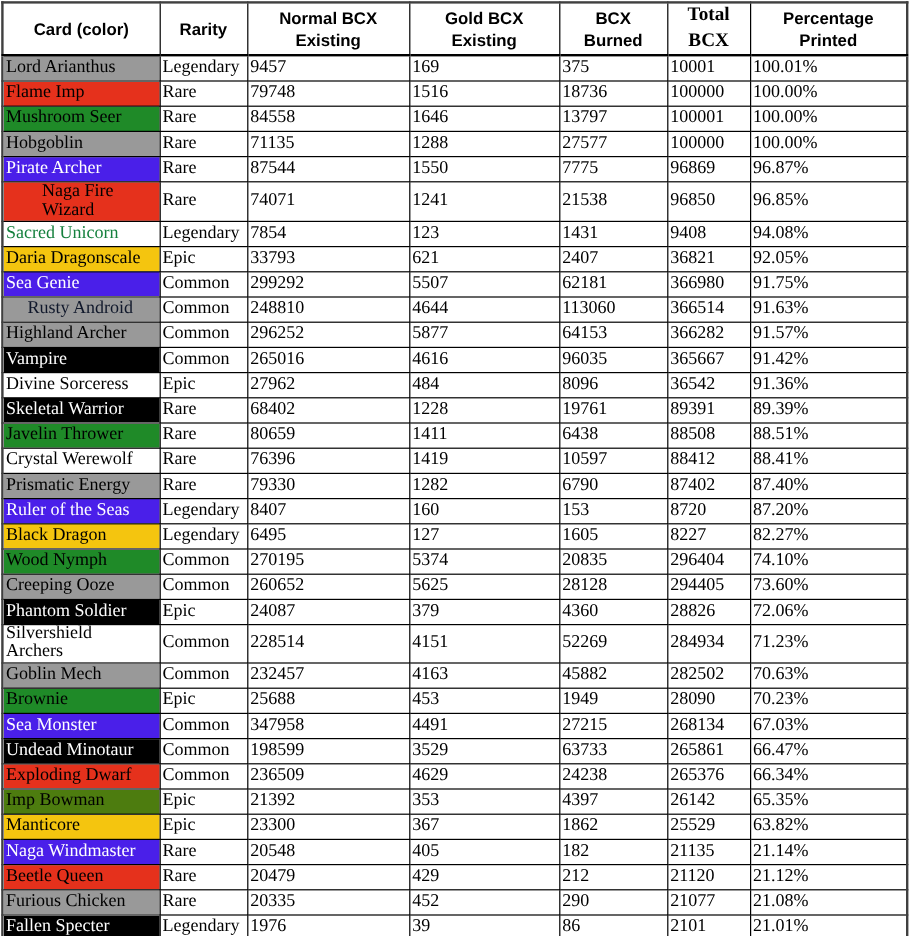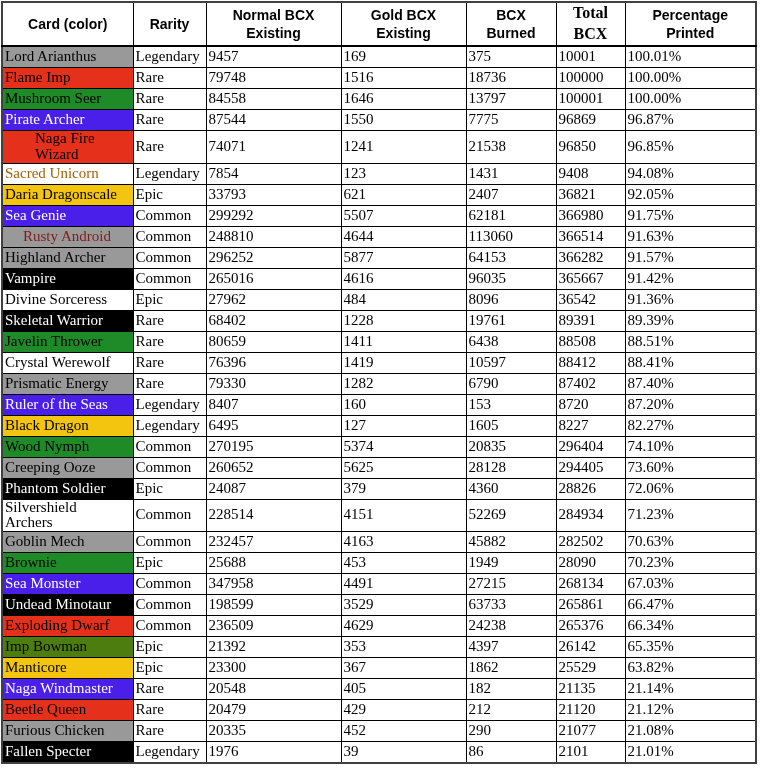--- a/index.html
+++ b/index.html
@@ -98,39 +98,48 @@
       <tr>
         <td style="background-color: rgb(31, 138, 40); color: rgb(0, 0, 0);">Mushroom Seer</td>
         <td>Rare</td>
         <td>84558</td>
         <td>1646</td>
         <td>13797</td>
         <td>100001</td>
         <td>100.00%</td>
       </tr>
       <tr>
+        <td style="background-color: rgb(153, 153, 153); color: rgb(0, 0, 0);">Hobgoblin</td>
+        <td>Rare</td>
+        <td>71135</td>
+        <td>1288</td>
+        <td>27577</td>
+        <td>100000</td>
+        <td>100.00%</td>
+      </tr>
+      <tr>
         <td style="background-color: rgb(74, 31, 233); color: rgb(255, 255, 255);">Pirate Archer</td>
         <td>Rare</td>
         <td>87544</td>
         <td>1550</td>
         <td>7775</td>
         <td>96869</td>
         <td>96.87%</td>
       </tr>
       <tr>
         <td style="background-color: rgb(229, 49, 28); color: rgb(0, 0, 0); padding-left: 32px;">Naga Fire Wizard</td>
         <td>Rare</td>
         <td>74071</td>
         <td>1241</td>
         <td>21538</td>
         <td>96850</td>
         <td>96.85%</td>
       </tr>
       <tr>
-        <td style="background-color: rgb(255, 255, 255); color: #a16207;">Sacred Unicorn</td>
+        <td style="background-color: rgb(255, 255, 255); color: #15803d;">Sacred Unicorn</td>
         <td>Legendary</td>
         <td>7854</td>
         <td>123</td>
         <td>1431</td>
         <td>9408</td>
         <td>94.08%</td>
       </tr>
       <tr>
         <td style="background-color: rgb(244, 197, 15); color: rgb(0, 0, 0);">Daria Dragonscale</td>
         <td>Epic</td>
@@ -143,21 +152,21 @@
       <tr>
         <td style="background-color: rgb(74, 31, 233); color: rgb(255, 255, 255);">Sea Genie</td>
         <td>Common</td>
         <td>299292</td>
         <td>5507</td>
         <td>62181</td>
         <td>366980</td>
         <td>91.75%</td>
       </tr>
       <tr>
-        <td style="background-color: rgb(153, 153, 153); color: #7f1d1d; padding-left: 20px;">Rusty Android</td>
+        <td style="background-color: rgb(153, 153, 153); color: #0f172a; padding-left: 20px;">Rusty Android</td>
         <td>Common</td>
         <td>248810</td>
         <td>4644</td>
         <td>113060</td>
         <td>366514</td>
         <td>91.63%</td>
       </tr>
       <tr>
         <td style="background-color: rgb(153, 153, 153); color: rgb(0, 0, 0);">Highland Archer</td>
         <td>Common</td>

